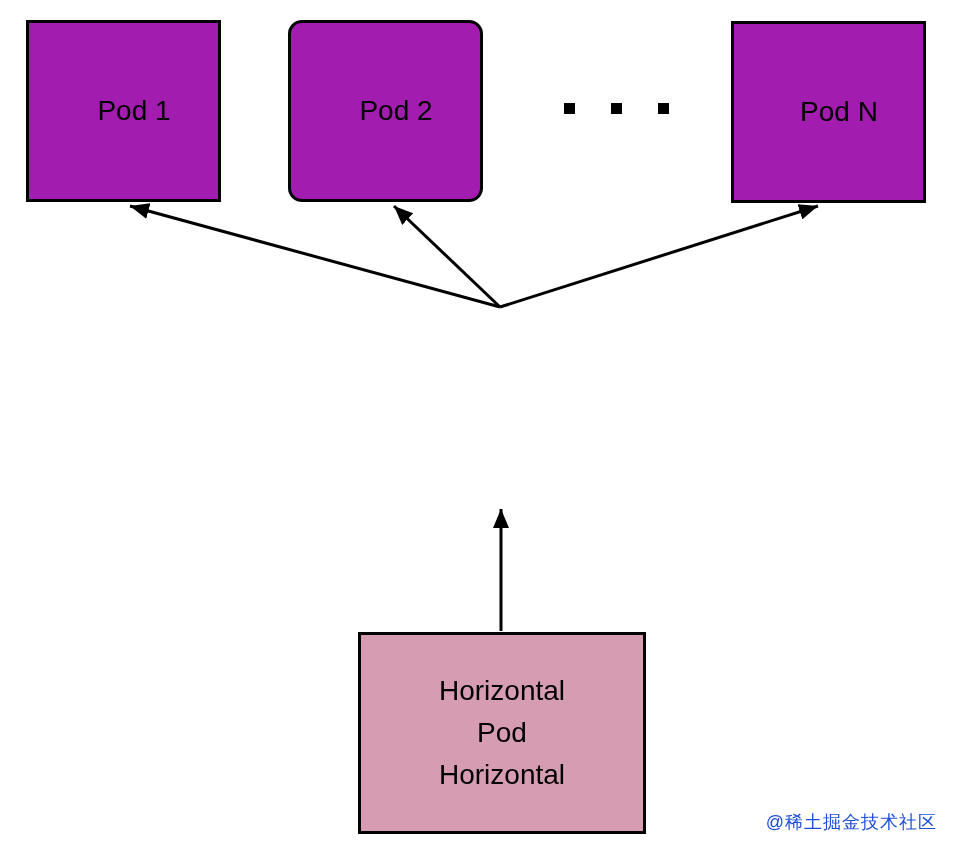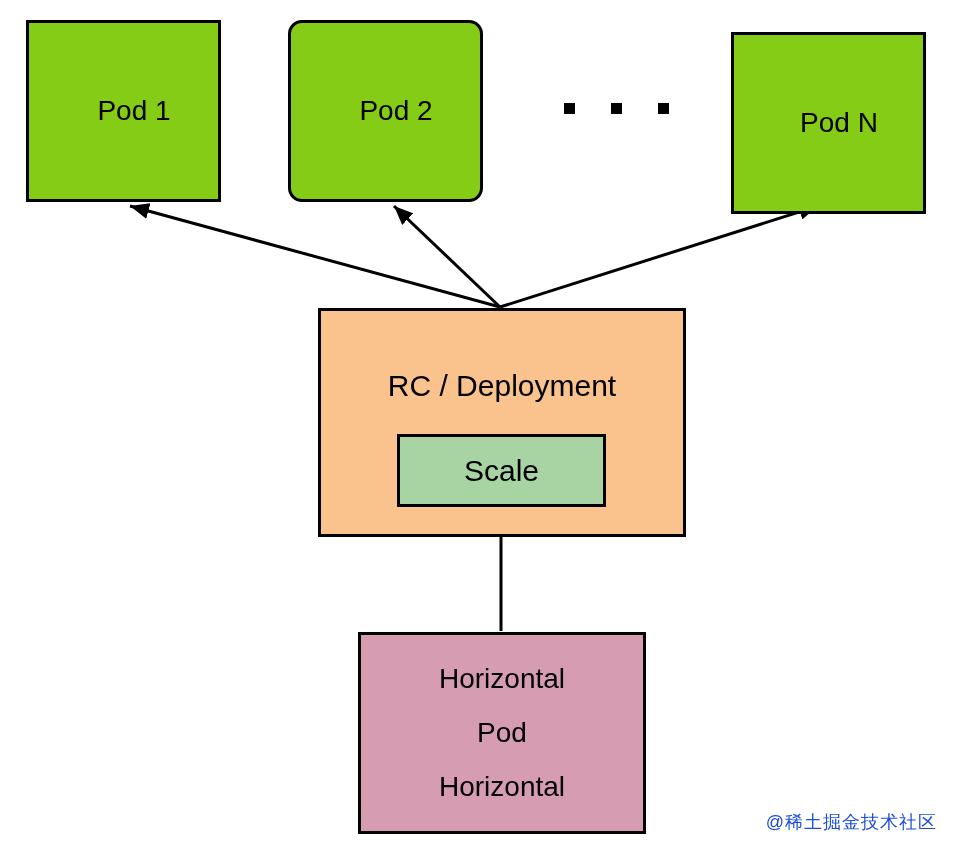--- a/index.html
+++ b/index.html
@@ -29,27 +29,27 @@
     border: 3px solid #000000;
     display: flex;
     align-items: center;
     justify-content: center;
     color: #000000;
     text-align: center;
   }
   .pod-box {
     width: 195px;
     height: 182px;
-    background: #84cc16;
+    background: #a21caf;
     font-size: 28px;
     padding-left: 21px;
   }
   .pod-1 { left: 26px; top: 20px; }
   .pod-2 { left: 288px; top: 20px; border-radius: 14px; }
-  .pod-n { left: 731px; top: 32px; }
+  .pod-n { left: 731px; top: 21px; }
   .rc-box {
     left: 318px;
     top: 308px;
     width: 368px;
     height: 229px;
     background: #fac28c;
     display: block;
   }
   .rc-label {
     position: absolute;
@@ -76,21 +76,20 @@
   }
   .hpa-box {
     left: 358px;
     top: 632px;
     width: 288px;
     height: 202px;
     background: #d69db2;
     flex-direction: column;
     font-size: 28px;
     line-height: 42px;
-    gap: 12px;
   }
   .ellipsis {
     position: absolute;
     left: 564px;
     top: 103px;
     display: flex;
     gap: 36px;
   }
   .ellipsis .dot {
     width: 11px;
@@ -134,26 +133,20 @@
   <div class="ellipsis">
     <div class="dot"></div>
     <div class="dot"></div>
     <div class="dot"></div>
   </div>
 
   <div class="box pod-box pod-n">
     <span>Pod N</span>
   </div>
 
-  <div class="box rc-box">
-    <div class="rc-label">RC / Deployment</div>
-    <div class="scale-box">
-      <span>Scale</span>
-    </div>
-  </div>
 
   <div class="box hpa-box">
     <span>Horizontal</span>
     <span>Pod</span>
     <span>Horizontal</span>
   </div>
 
   <div class="watermark">@稀土掘金技术社区</div>
 
 </div>

